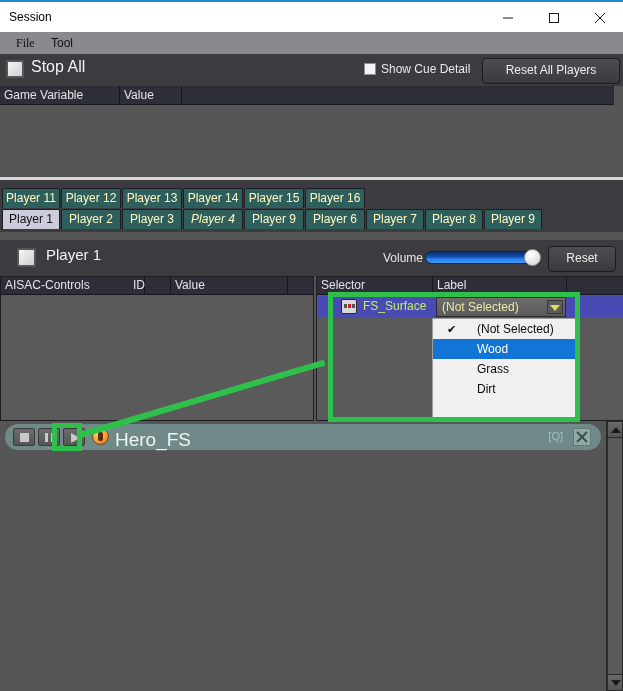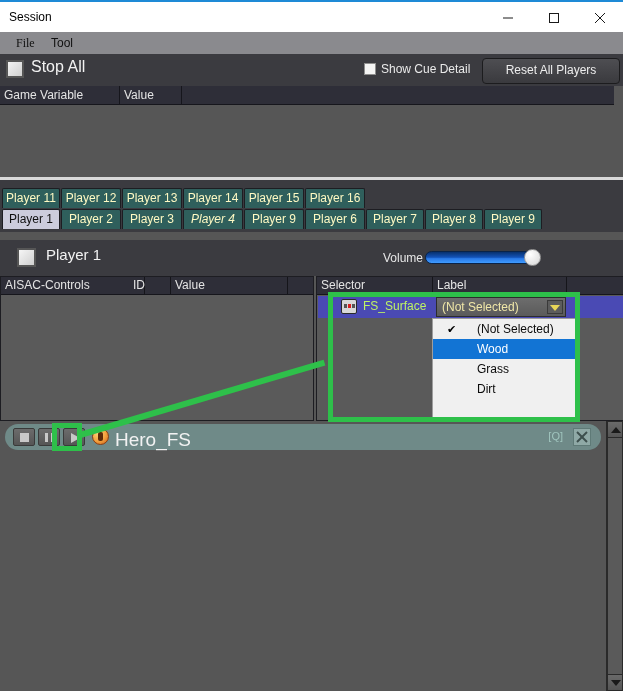--- a/index.html
+++ b/index.html
@@ -600,20 +600,21 @@
     <div class="tab tab-row-bottom" style="left:484px; width:58px;">Player 9</div>
     <div class="tab tab-row-bottom" style="left:543px; width:64px;margin-top:42px;">Player 10</div>
   </div>
 
   <div class="player-head">
     <div class="player-chk"></div>
     <div class="player-name">Player 1</div>
     <div class="vol-label">Volume</div>
     <div class="vol-track"></div>
     <div class="vol-thumb"></div>
+    <div class="reset-btn">Reset</div>
   </div>
 
   <div class="grid-area">
 
     <div class="grid grid-left">
       <div class="grid-head">
         <div class="th" style="left:0;    width:144px;">AISAC-Controls</div>
         <div class="th" style="left:128px;width:42px;">ID</div>
         <div class="th" style="left:170px;width:117px;">Value</div>
         <div class="th" style="left:287px;width:26px;border-right:none;"></div>

